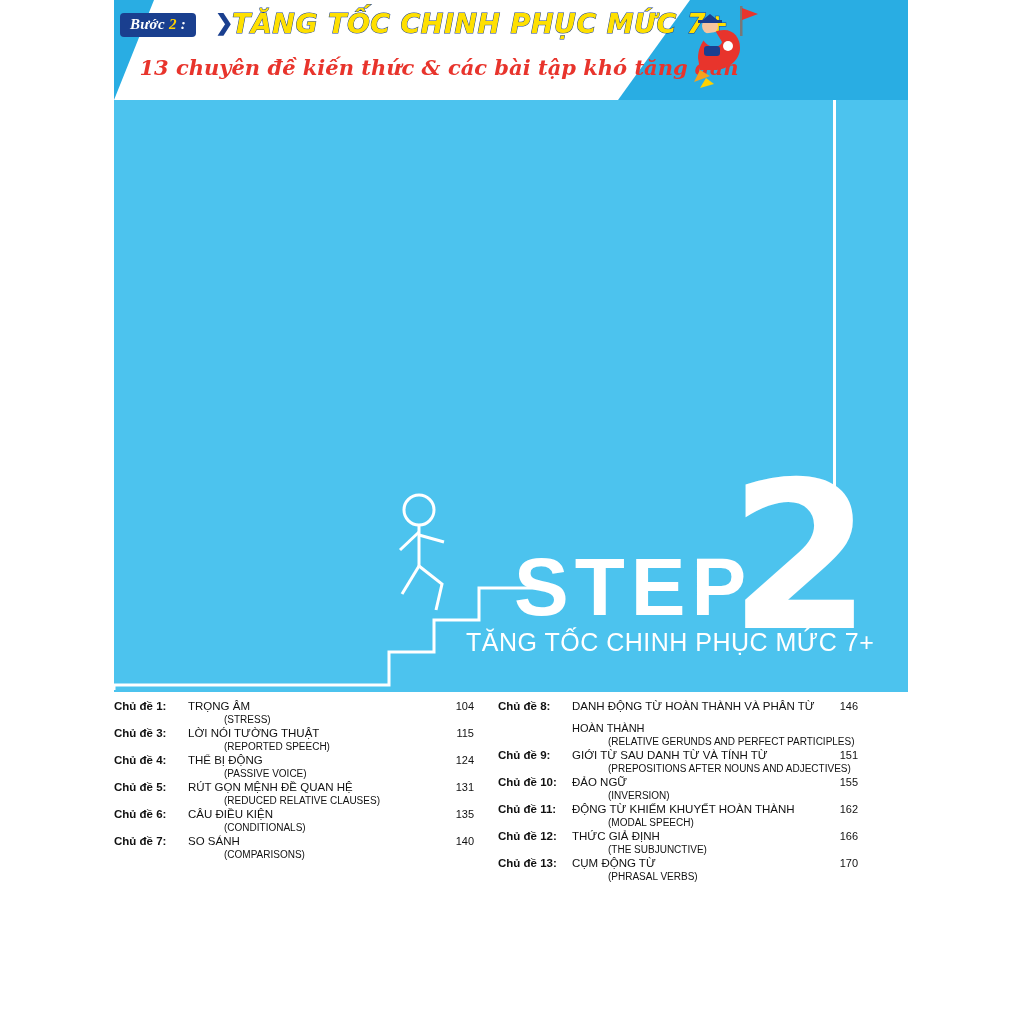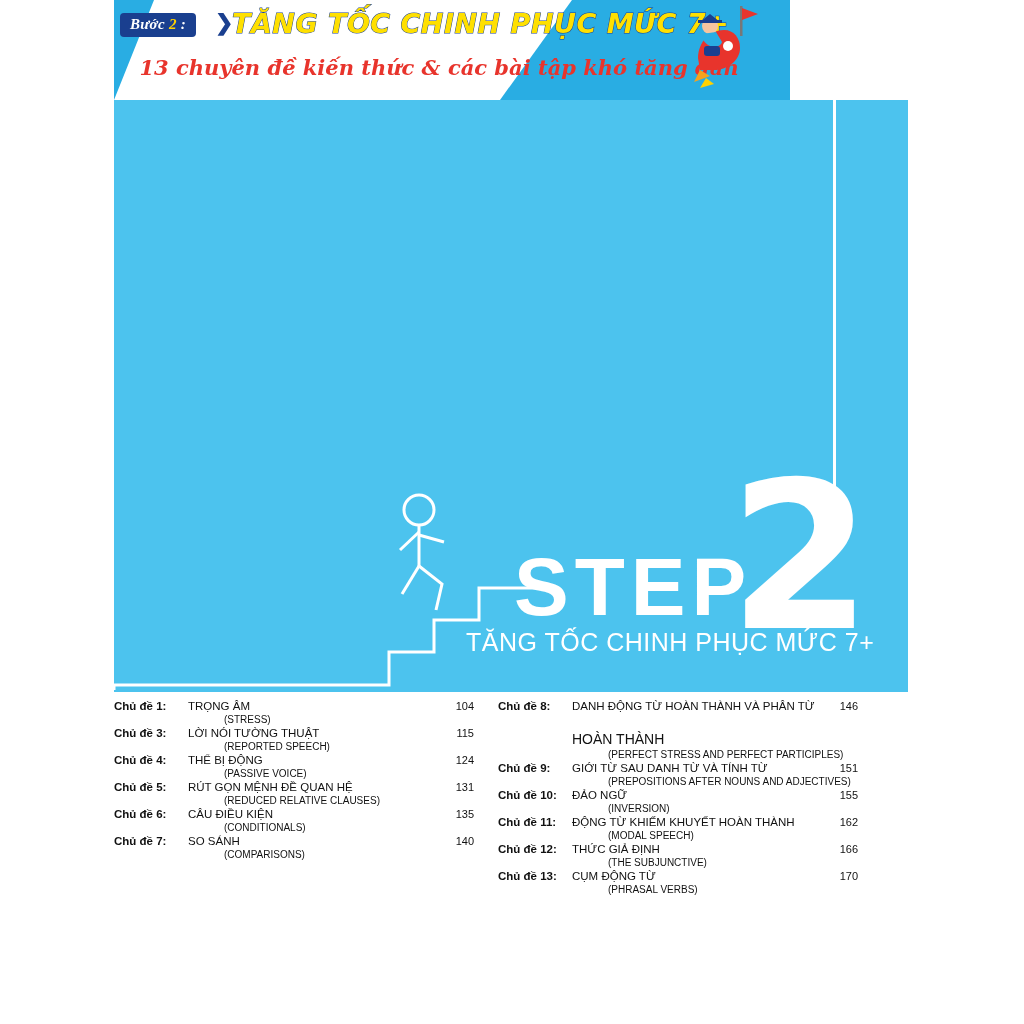--- a/index.html
+++ b/index.html
@@ -21,21 +21,21 @@
     width: 1024px;
     height: 1024px;
     background: #ffffff;
   }
 
   
   .header {
     position: absolute;
     left: 114px;
     top: 0px;
-    width: 676px;
+    width: 794px;
     height: 100px;
     background: #ffffff;
     overflow: hidden;
   }
   .header-blue-right {
     position: absolute;
     right: 0;
     top: 0;
     width: 290px;
     height: 100px;
@@ -210,23 +210,23 @@
     color: #111111;
   }
   .toc-sub {
     margin-left: 110px;
     font-size: 10px;
     color: #111111;
     margin-top: 2px;
   }
   .toc-title-2 {
     margin-left: 74px;
-    font-size: 14px;
-    color: #111111;
-    margin-top: 19px;
+    font-size: 11px;
+    color: #111111;
+    margin-top: 10px;
   }
 </style>
 </head>
 <body>
 
 <div class="page">
 
   <div class="header">
     <div class="header-blue-right"></div>
     <div class="header-blue-left"></div>
@@ -334,21 +334,21 @@
     </div>
 
     <div class="toc-col">
       <div class="toc-item">
         <div class="toc-line1">
           <div class="toc-key">Chủ đề 8:</div>
           <div class="toc-title">DANH ĐỘNG TỪ HOÀN THÀNH VÀ PHÂN TỪ</div>
           <div class="toc-page">146</div>
         </div>
         <div class="toc-title-2">HOÀN THÀNH</div>
-        <div class="toc-sub">(PERFECT STRESS AND PERFECT PARTICIPLES)</div>
+        <div class="toc-sub">(RELATIVE GERUNDS AND PERFECT PARTICIPLES)</div>
       </div>
       <div class="toc-item">
         <div class="toc-line1">
           <div class="toc-key">Chủ đề 9:</div>
           <div class="toc-title">GIỚI TỪ SAU DANH TỪ VÀ TÍNH TỪ</div>
           <div class="toc-page">151</div>
         </div>
         <div class="toc-sub">(PREPOSITIONS AFTER NOUNS AND ADJECTIVES)</div>
       </div>
       <div class="toc-item">

